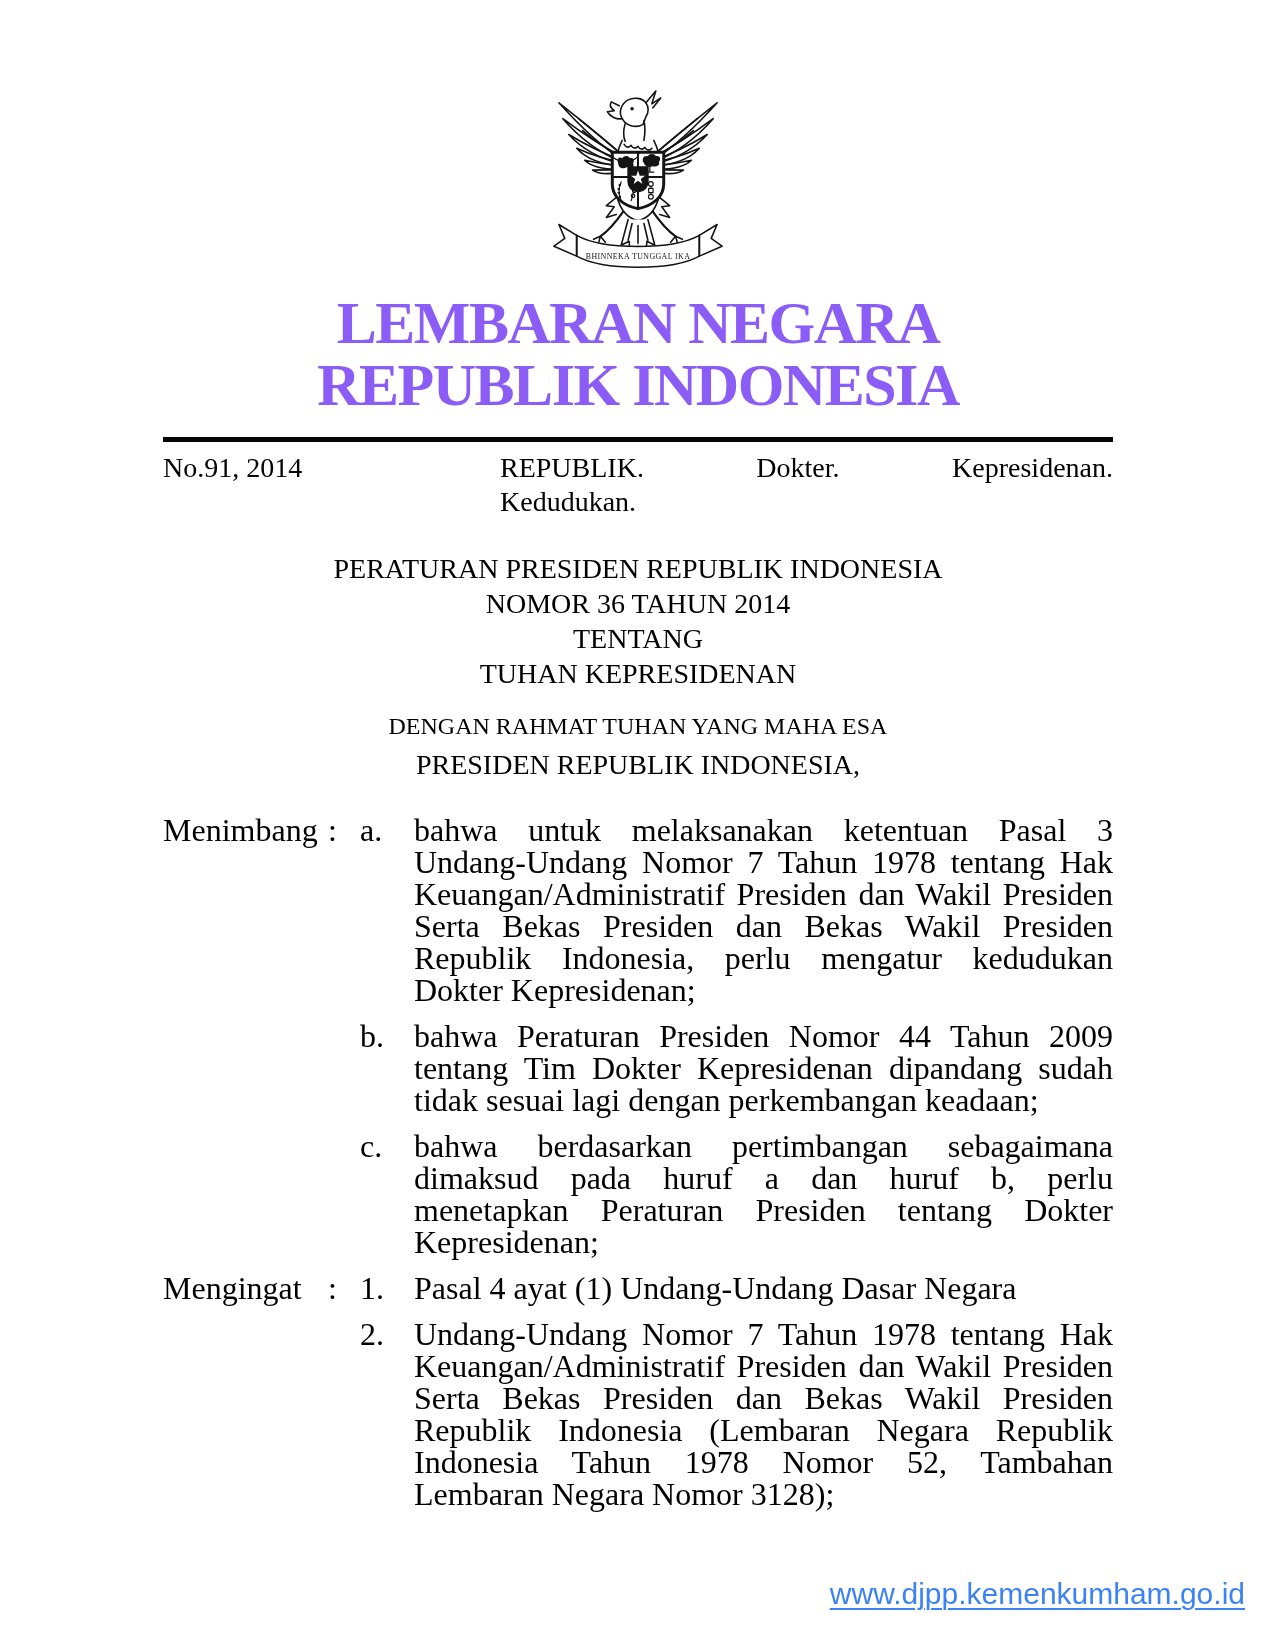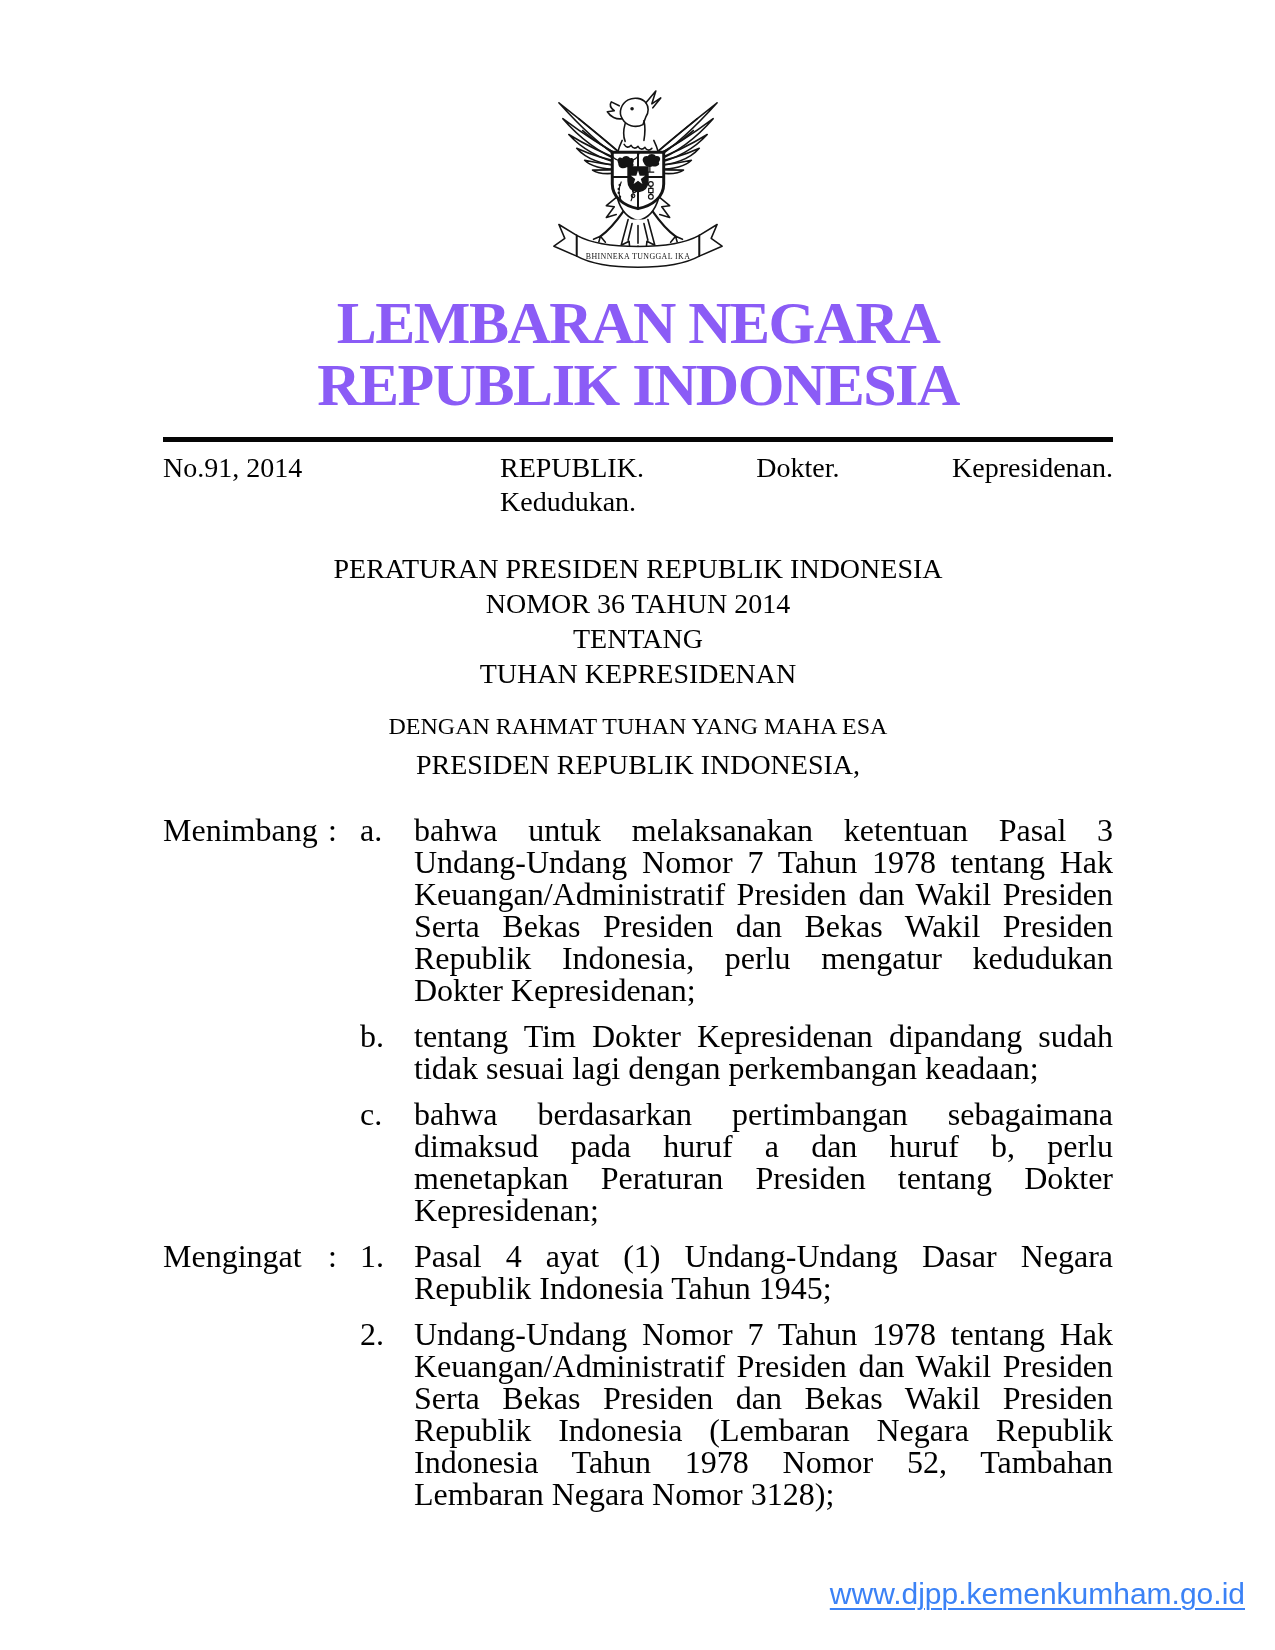--- a/index.html
+++ b/index.html
@@ -148,20 +148,21 @@
           <span class="tline">Republik Indonesia, perlu mengatur kedudukan</span>
           <span class="tline">Dokter Kepresidenan;</span>
         </div>
     </div>
 
     <div class="para">
       <div></div>
       <div></div>
       <div>b.</div>
       <div class="ptext">
+          <span class="tline">bahwa Peraturan Presiden Nomor 44 Tahun 2009</span>
           <span class="tline">tentang Tim Dokter Kepresidenan dipandang sudah</span>
           <span class="tline">tidak sesuai lagi dengan perkembangan keadaan;</span>
         </div>
     </div>
 
     <div class="para">
       <div></div>
       <div></div>
       <div>c.</div>
       <div class="ptext">
@@ -171,21 +172,20 @@
           <span class="tline">Kepresidenan;</span>
         </div>
     </div>
 
     <div class="para">
       <div>Mengingat</div>
       <div>:</div>
       <div>1.</div>
       <div class="ptext">
           <span class="tline">Pasal 4 ayat (1) Undang-Undang Dasar Negara</span>
-          <span class="tline">Republik Indonesia Tahun 1945;</span>
         </div>
     </div>
 
     <div class="para">
       <div></div>
       <div></div>
       <div>2.</div>
       <div class="ptext">
           <span class="tline">Undang-Undang Nomor 7 Tahun 1978 tentang Hak</span>
           <span class="tline">Keuangan/Administratif Presiden dan Wakil Presiden</span>

